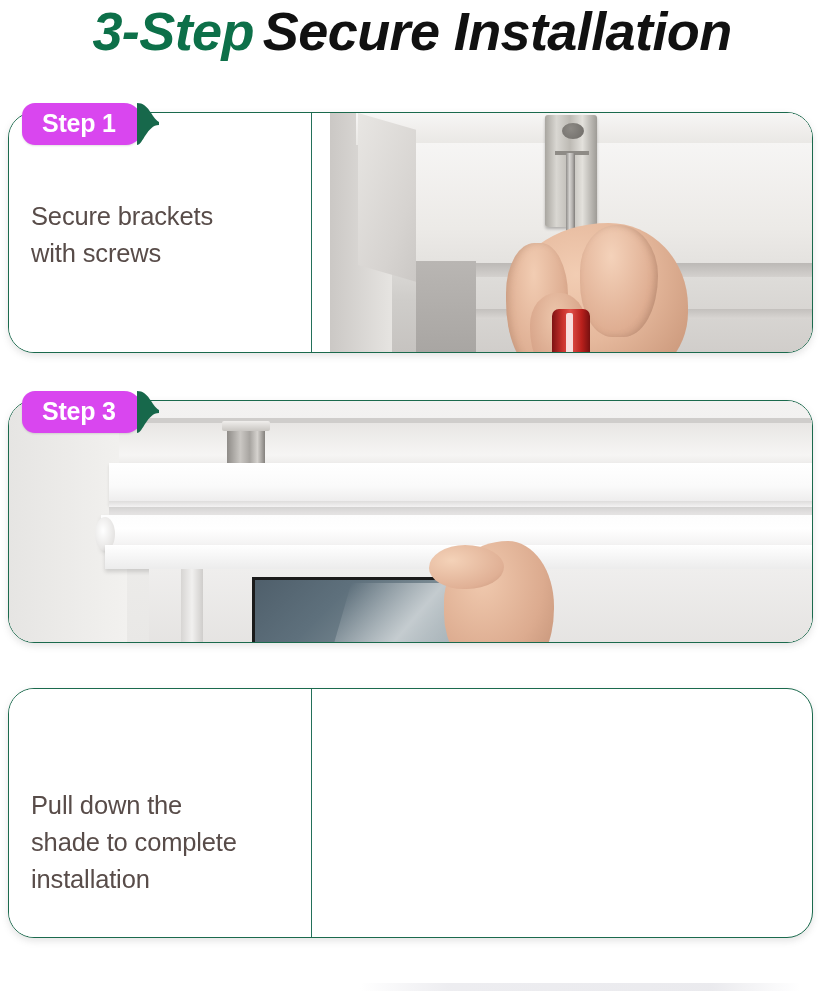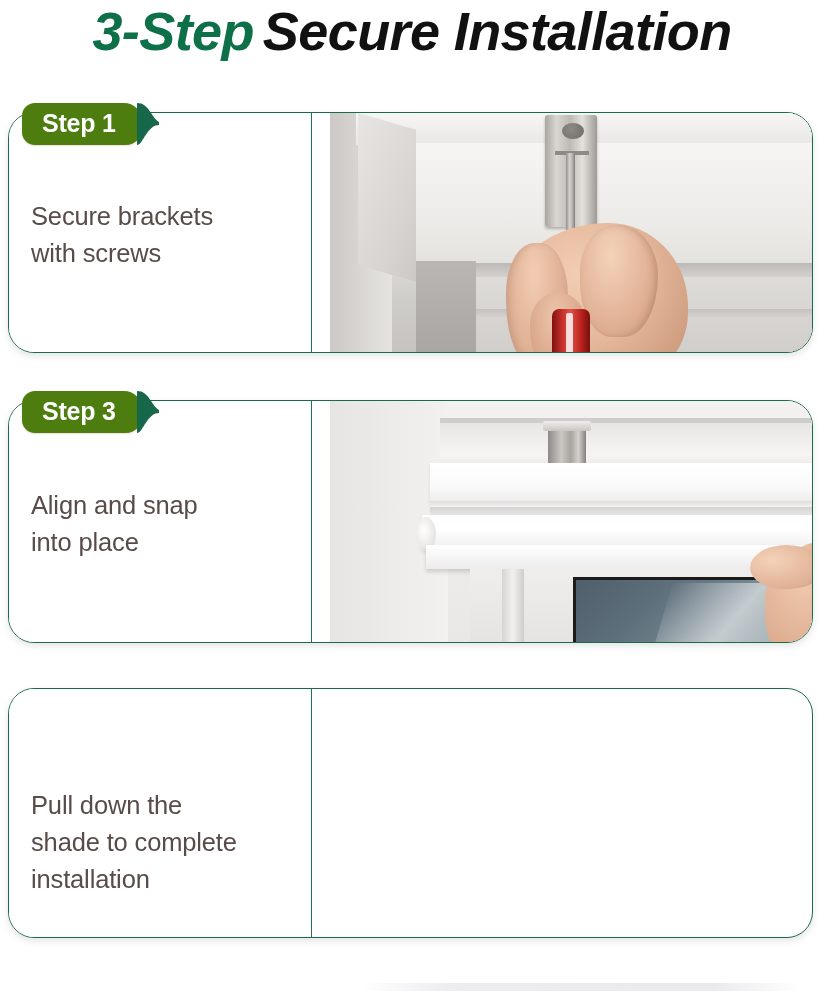--- a/index.html
+++ b/index.html
@@ -94,21 +94,21 @@
     z-index: 7;
     display: flex;
     align-items: center;
   }
   #badge1 { top: 103px; }
   #badge2 { top: 391px; }
   #badge3 { top: 679px; }
 
   .badge-body {
     position: relative;
-    background: #4d7c0f;
+    background: #d946ef;
     color: #ffffff;
     font-size: 25px;
     font-weight: 700;
     letter-spacing: -0.2px;
     padding: 5px 26px 7px 20px;
     border-radius: 13px 18px 16px 13px;
     line-height: 1.2;
     box-shadow: 0 1px 2px rgba(0,0,0,0.12);
   }
   
@@ -300,24 +300,20 @@
     </div>
   </div>
   <div class="badge" id="badge1">
     <div class="badge-body">Step 1</div>
     <svg class="badge-tail" viewBox="0 0 22 42">
       <path d="M0 0 C 12 0 14 14 22 19 L 22 22 C 10 22 6 42 0 42 Z" fill="#17684b"></path>
     </svg>
   </div>
 
   <div class="card" id="card2">
-    <div class="card-text">
-      <div class="step-desc">Align and snap
-into place</div>
-    </div>
     <div class="card-media">
       <div class="scene">
         <div class="s2-bg"></div>
         <div class="s2-wall"></div>
         <div class="s2-recess"></div>
         <div class="s2-recess-lip"></div>
         <div class="s2-bracket"></div>
         <div class="s2-bracket-cap"></div>
         <div class="s2-rail1"></div>
         <div class="s2-rail1-edge"></div>

